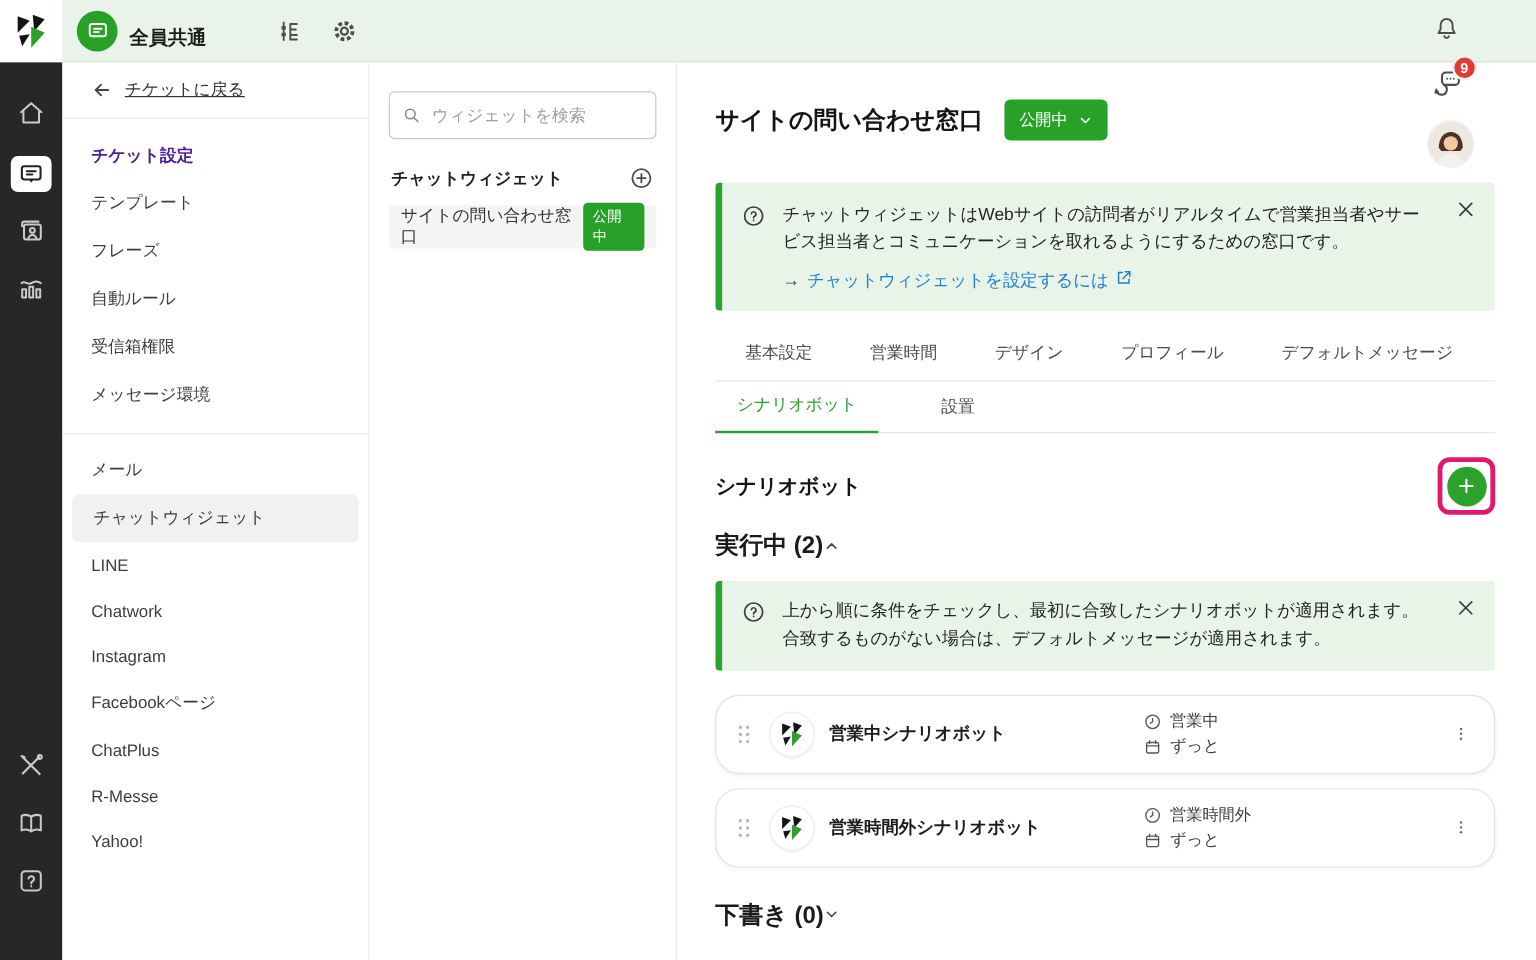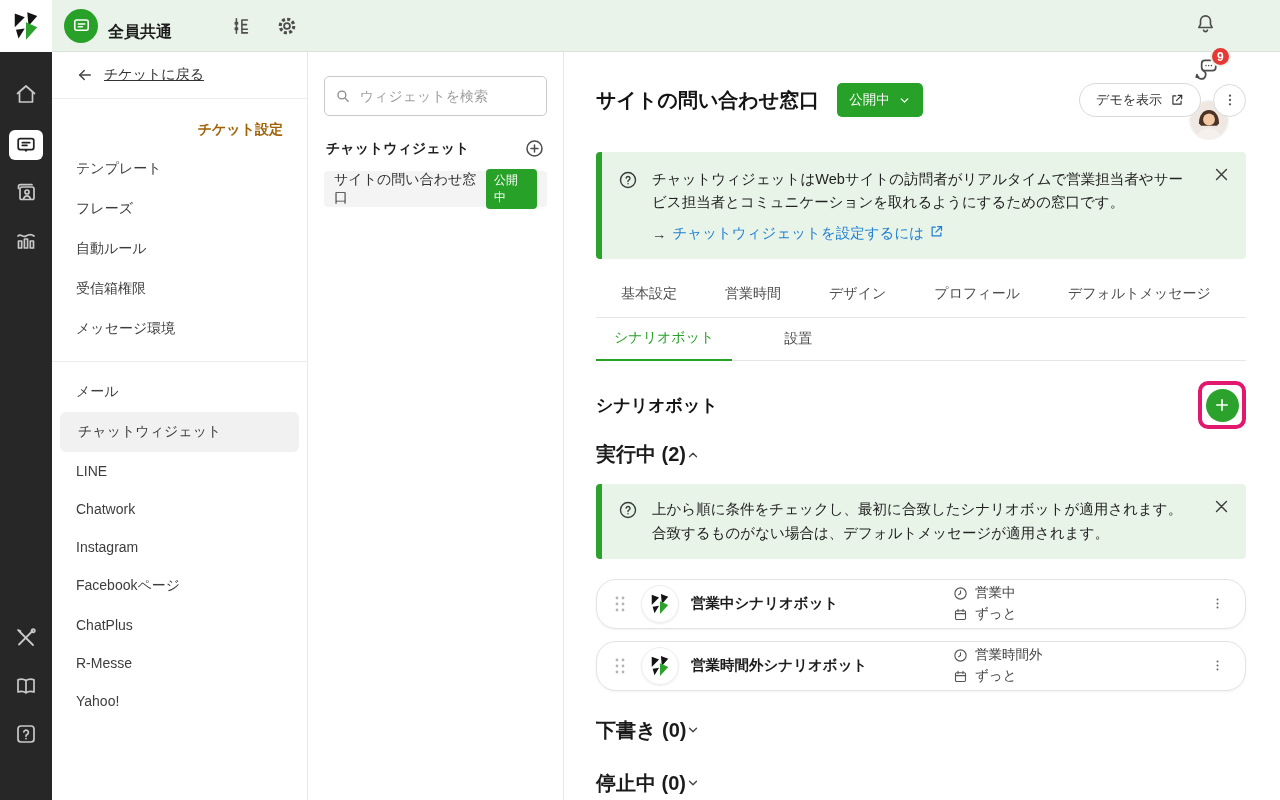--- a/index.html
+++ b/index.html
@@ -29,21 +29,21 @@
   .rail { width:52px; background:#272727; display:flex; flex-direction:column; align-items:center; padding:30px 0 30px; flex:0 0 52px; }
   .rail-item { color:#c9c9c9; margin-bottom:24px; cursor:pointer; }
   .rail-item.active { background:#fff; border-radius:6px; padding:4px 6px; color:#222; margin-bottom:20px; }
   .rail-spacer { flex:1; }
 
   
   .sidebar { width:256px; background:#fff; border-right:1px solid #e8e8e8; flex:0 0 256px; overflow:hidden; }
   .back-row { display:flex; align-items:center; gap:10px; padding:14px 24px; color:#333; cursor:pointer;text-decoration:underline; }
   .side-divider { border-top:1px solid #ececec; }
   .side-section { padding:10px 0 12px; }
-  .side-title { font-weight:bold; color:#a16207; padding:12px 24px 10px;text-align:right; }
+  .side-title { font-weight:bold; color:#4c1d95; padding:12px 24px 10px; }
   .side-item { padding:11px 24px; color:#3d3d3d; cursor:pointer; }
   .side-item.active { background:#f1f1f1; border-radius:6px; margin:0 8px; padding:11px 18px; }
 
   
   .wpanel { width:256px; background:#fff; border-right:1px solid #e8e8e8; flex:0 0 256px; padding:24px 16px; }
   .search-box { display:flex; align-items:center; gap:9px; height:40px; border:1px solid #c9c9c9; border-radius:5px; padding:0 10px; background:#fff; }
   .search-box input { border:none; outline:none; width:100%; font-size:14px; font-family:inherit; color:#333; background:transparent; }
   .search-box input::placeholder { color:#9e9e9e; }
   .wgroup { display:flex; align-items:center; justify-content:space-between; margin-top:22px; padding:0 2px; }
   .wgroup-title { font-weight:bold; color:#1f1f1f; }
@@ -78,21 +78,21 @@
 
   .section-head { display:flex; align-items:center; justify-content:space-between; margin-top:20px; }
   .section-title { font-size:17px; font-weight:bold; color:#141414; }
   .plus-highlight { width:48px; height:48px; border:4px solid #e2186e; border-radius:10px; background:#fff; display:flex; align-items:center; justify-content:center; }
   .plus-btn { width:33px; height:33px; border-radius:50%; background:#2ba22b; border:none; display:flex; align-items:center; justify-content:center; cursor:pointer; }
 
   .group-row { display:flex; align-items:center; gap:0; margin-top:12px; font-weight:bold; font-size:20px; color:#1b1b1b; cursor:pointer; }
   .group-row.later { margin-top:26px; }
   .chev { color:#444; }
 
-  .scard { margin-top:12px; height:50px; border:1px solid #e3e3e3; border-radius:20px; background:#fff; box-shadow:0 1px 3px rgba(0,0,0,.05); display:flex; align-items:center; padding:0 16px; }
+  .scard { margin-top:12px; height:66px; border:1px solid #e3e3e3; border-radius:20px; background:#fff; box-shadow:0 1px 3px rgba(0,0,0,.05); display:flex; align-items:center; padding:0 16px; }
   .scard.first { margin-top:20px; }
   .drag { color:#b5b5b5; cursor:grab; }
   .scard-avatar { width:38px; height:38px; border-radius:50%; border:1px solid #ededed; display:flex; align-items:center; justify-content:center; margin-left:14px; box-shadow:0 1px 2px rgba(0,0,0,.08); }
   .scard-name { font-weight:bold; color:#1c1c1c; margin-left:12px; font-size:14.5px; flex:1; }
   .scard-meta { width:252px; display:flex; flex-direction:column; gap:3px; }
   .meta-row { display:flex; align-items:center; gap:7px; color:#3f3f3f; font-size:13.5px; }
   .meta-row svg { color:#555; }
   .scard-kebab { width:24px; display:flex; justify-content:center; color:#666; cursor:pointer; }
 </style>
 </head>
@@ -297,37 +297,20 @@
 
   <main class="main">
     <div class="main-head">
       <h1 class="page-title">サイトの問い合わせ窓口</h1>
       <button class="status-dd">
         <span>公開中</span>
         <svg width="13" height="13" viewBox="0 0 24 24" fill="none" stroke="#fff" stroke-width="2.4" stroke-linecap="round" stroke-linejoin="round">
           <polyline points="6 9 12 15 18 9"></polyline>
         </svg>
       </button>
-      <div class="head-right">
-        <button class="demo-btn">
-          <span>デモを表示</span>
-          <svg width="14" height="14" viewBox="0 0 24 24" fill="none" stroke="#333" stroke-width="2" stroke-linecap="round" stroke-linejoin="round">
-            <path d="M10 5H5v14h14v-5"></path>
-              <path d="M14 4h6v6"></path>
-              <path d="M20 4l-9 9"></path>
-          </svg>
-        </button>
-        <button class="round-kebab">
-          <svg width="16" height="16" viewBox="0 0 24 24" fill="#555">
-            <circle cx="12" cy="5.5" r="1.7"></circle>
-              <circle cx="12" cy="12" r="1.7"></circle>
-              <circle cx="12" cy="18.5" r="1.7"></circle>
-          </svg>
-        </button>
-      </div>
     </div>
 
     <div class="banner">
       <svg class="banner-q" width="20" height="20" viewBox="0 0 24 24" fill="none" stroke="currentColor" stroke-width="1.7" stroke-linecap="round" stroke-linejoin="round">
         <circle cx="12" cy="12" r="9"></circle>
         <path d="M9.8 9.7a2.3 2.3 0 1 1 3.1 2.5c-.8.3-.9.9-.9 1.6"></path>
         <circle cx="12" cy="16.4" r="0.9" fill="currentColor" stroke="none"></circle>
       </svg>
       <div>
         <div class="banner-text">チャットウィジェットはWebサイトの訪問者がリアルタイムで営業担当者やサービス担当者とコミュニケーションを取れるようにするための窓口です。</div>

